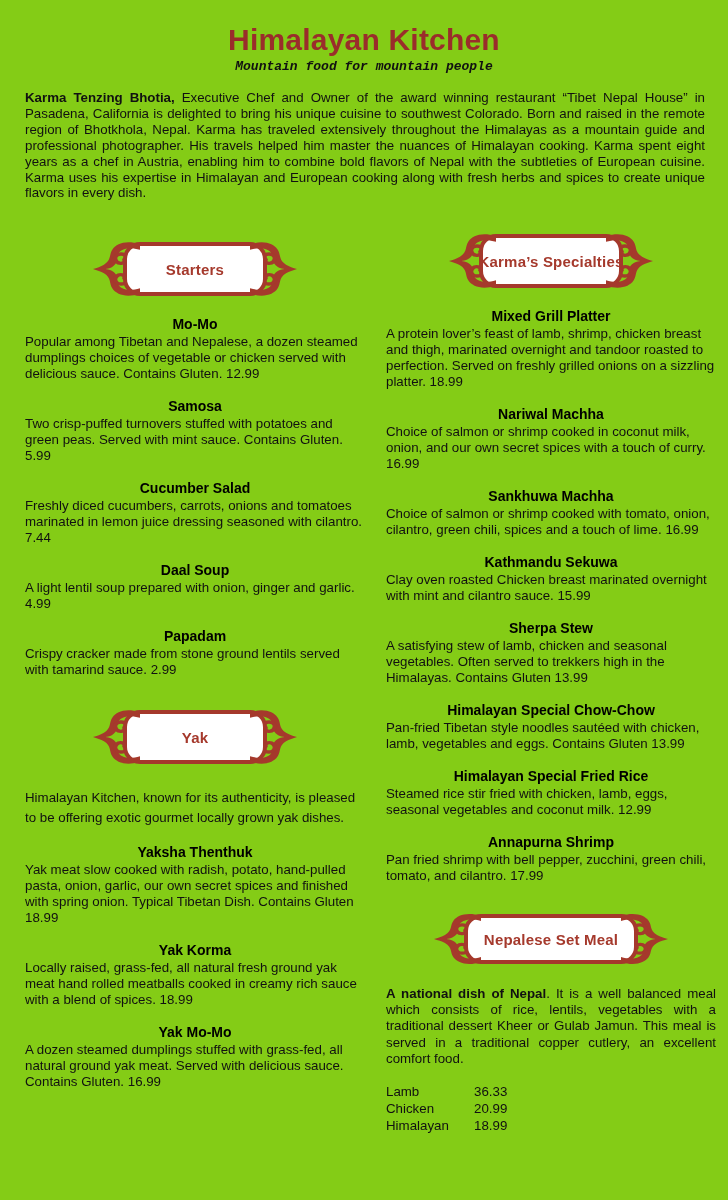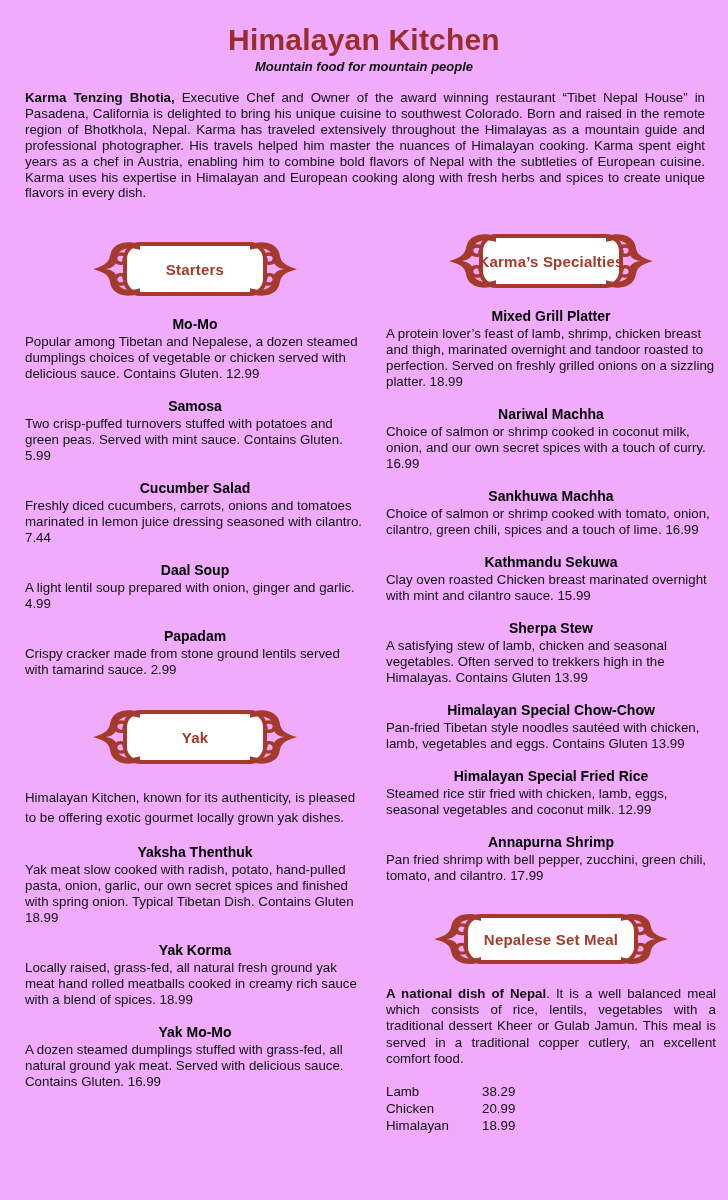--- a/index.html
+++ b/index.html
@@ -7,34 +7,34 @@
     --badge-red:#A5392C;
     --text:#111111;
   }
   html,body{margin:0;padding:0;background:#ffffff;}
   body{
     width:728px;height:1200px;
     font-family:"Liberation Sans", sans-serif;
     color:var(--text);
     -webkit-font-smoothing:antialiased;
   }
-  .page{position:relative;width:728px;height:1200px;overflow:hidden;background:#f0abfc;}
+  .page{position:relative;width:728px;height:1200px;overflow:hidden;background:#84cc16;}
 
   
   .title{
     margin:0;padding-top:24px;
     text-align:center;
     font-size:30px;line-height:32px;
     font-weight:bold;color:var(--title-red);
     letter-spacing:0.2px;
   }
   .subtitle{
     margin-top:3px;
     text-align:center;
-    font-family:Liberation Sans, sans-serif;
+    font-family:Liberation Mono, monospace;
     font-style:italic;font-weight:bold;
     font-size:13px;color:#111;
   }
 
   
   .intro{
     margin:16px 23px 0 25px;
     font-size:13.3px;line-height:15.9px;
     text-align:justify;
   }
@@ -82,21 +82,21 @@
   }
 
   .setmeal-desc{
     margin:18px 0 0 0;
     font-size:13.3px;line-height:16.2px;
     text-align:justify;
   }
   .setmeal-desc b{font-weight:bold;}
 
   .options{margin-top:16px;}
-  .opt-row{display:flex;font-size:13.3px;line-height:17px;gap:8px;}
+  .opt-row{display:flex;font-size:13.3px;line-height:17px;}
   .opt-name{width:88px;}
   .opt-price{}
 
   .hidden-defs{position:absolute;width:0;height:0;overflow:hidden;}
 </style>
 </head>
 <body>
 
 <svg class="hidden-defs" aria-hidden="true">
   <defs>
@@ -255,21 +255,21 @@
         </svg>
       <span class="badge-label">Nepalese Set Meal</span>
     </div>
 
     <p class="setmeal-desc"><b>A national dish of Nepal</b><span>. It is a well balanced meal which consists of rice, lentils, vegetables with a traditional dessert Kheer or Gulab Jamun. This meal is served in a traditional copper cutlery, an excellent comfort food.</span></p>
 
     <div class="options">
 
         <div class="opt-row">
           <span class="opt-name">Lamb</span>
-          <span class="opt-price">38.29</span>
+          <span class="opt-price">36.33</span>
         </div>
 
         <div class="opt-row">
           <span class="opt-name">Chicken</span>
           <span class="opt-price">20.99</span>
         </div>
 
         <div class="opt-row">
           <span class="opt-name">Himalayan</span>
           <span class="opt-price">18.99</span>

